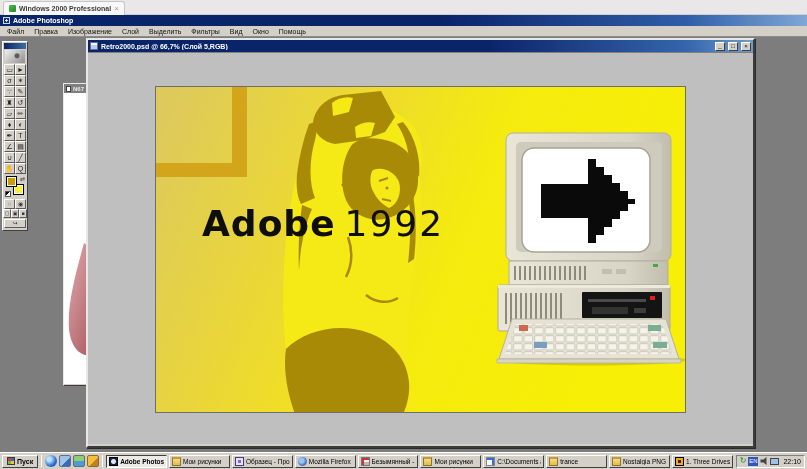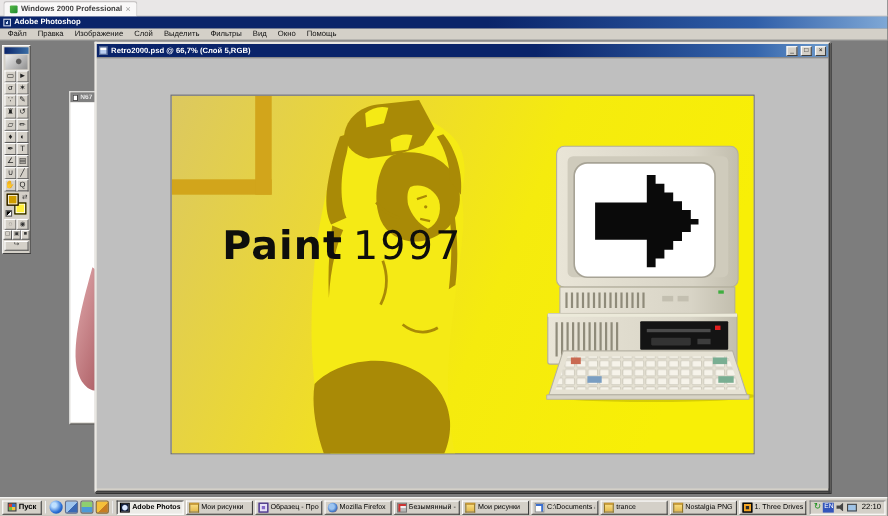--- a/index.html
+++ b/index.html
@@ -230,21 +230,21 @@
               <path d="M343,272 L356,232 L510,232 L523,272 Z" fill="#e6e2d4" stroke="#b5b1a3"></path>
               <path d="M349,267 L360,237 L506,237 L517,267 Z" fill="url(#keysP)"></path>
               <rect x="363" y="238" width="9" height="6" fill="#c96a52"></rect>
               <rect x="492" y="238" width="13" height="6" fill="#79ae92"></rect>
               <rect x="497" y="255" width="14" height="6" fill="#79ae92"></rect>
               <rect x="378" y="255" width="13" height="6" fill="#7a9ec2"></rect>
               <path d="M341,272 h184 v4 h-184 z" fill="#d8d4c6" stroke="#b5b1a3" stroke-width="0.8"></path>
             </g>
           </svg>
           <div class="headline">
-            <span class="hl-b">Paint</span><span class="hl-r">1997</span>
+            <span class="hl-b">Adobe</span><span class="hl-r">1992</span>
           </div>
         </div>
       </div>
     </div>
 
     <div class="toolbox">
       <div class="tbx-title"></div>
       <div class="tbx-logo"></div>
       <div class="tool-grid">
         <button class="tool">▭</button>

